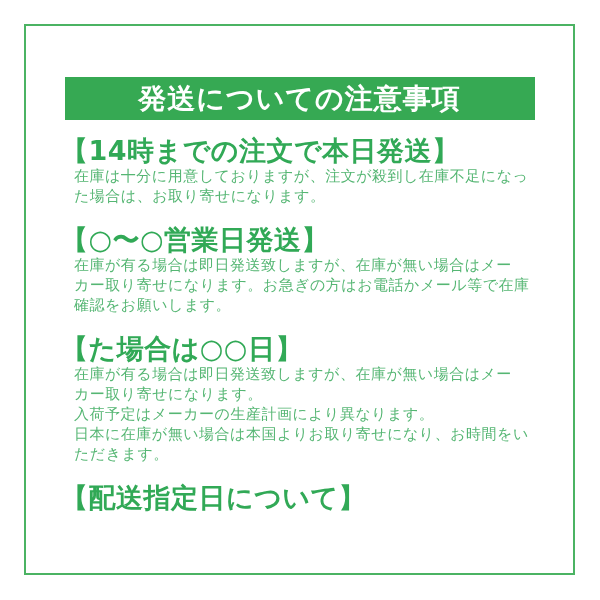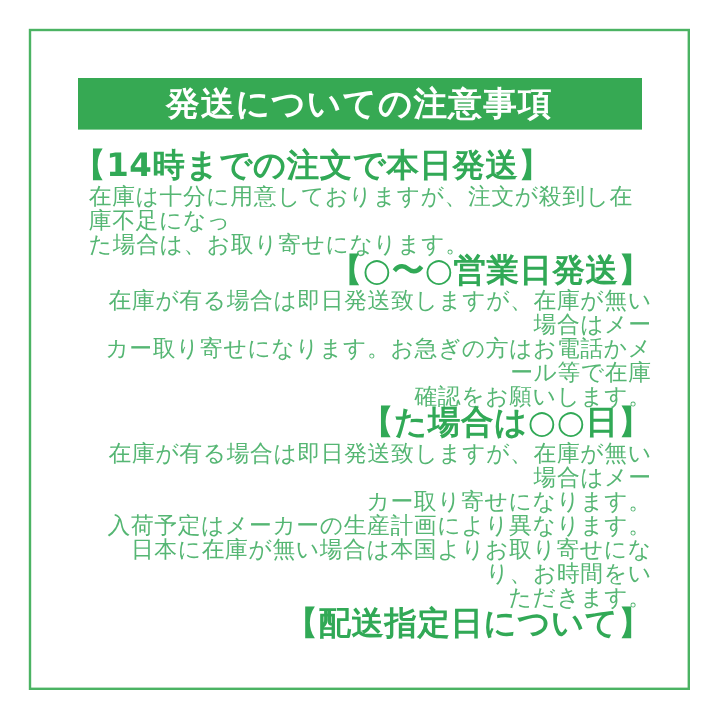--- a/index.html
+++ b/index.html
@@ -26,48 +26,48 @@
   .frame {
     position: absolute;
     left: 24px;
     top: 24px;
     width: 551px;
     height: 551px;
     border: 2px solid var(--green-border);
     background: var(--white);
   }
   .banner {
-    margin: 39px auto 0 auto;
+    margin: 51px auto 0 auto;
     width: 470px;
     height: 43px;
     background: var(--green-banner);
     color: var(--white);
     font-size: 28px;
     font-weight: bold;
     line-height: 43px;
     text-align: center;
     letter-spacing: 1px;
   }
   .content {
     padding: 19px 30px 0 35px;
   }
   .section + .section {
-    text-align: right;
+    margin-top: 22px;
   }
   .section-heading {
     color: var(--green-heading);
     font-size: 27px;
     font-weight: bold;
     line-height: 24px;
     letter-spacing: 0.5px;
   }
   .section-body {
     margin: 3px 0 0 13px;
     color: var(--green-body);
-    font-size: 19px;
+    font-size: 15px;
     line-height: 20px;
     letter-spacing: 0.5px;
     white-space: pre-line;
   }
 </style>
 </head>
 <body>
 
 <div class="page">
   <div class="frame">

